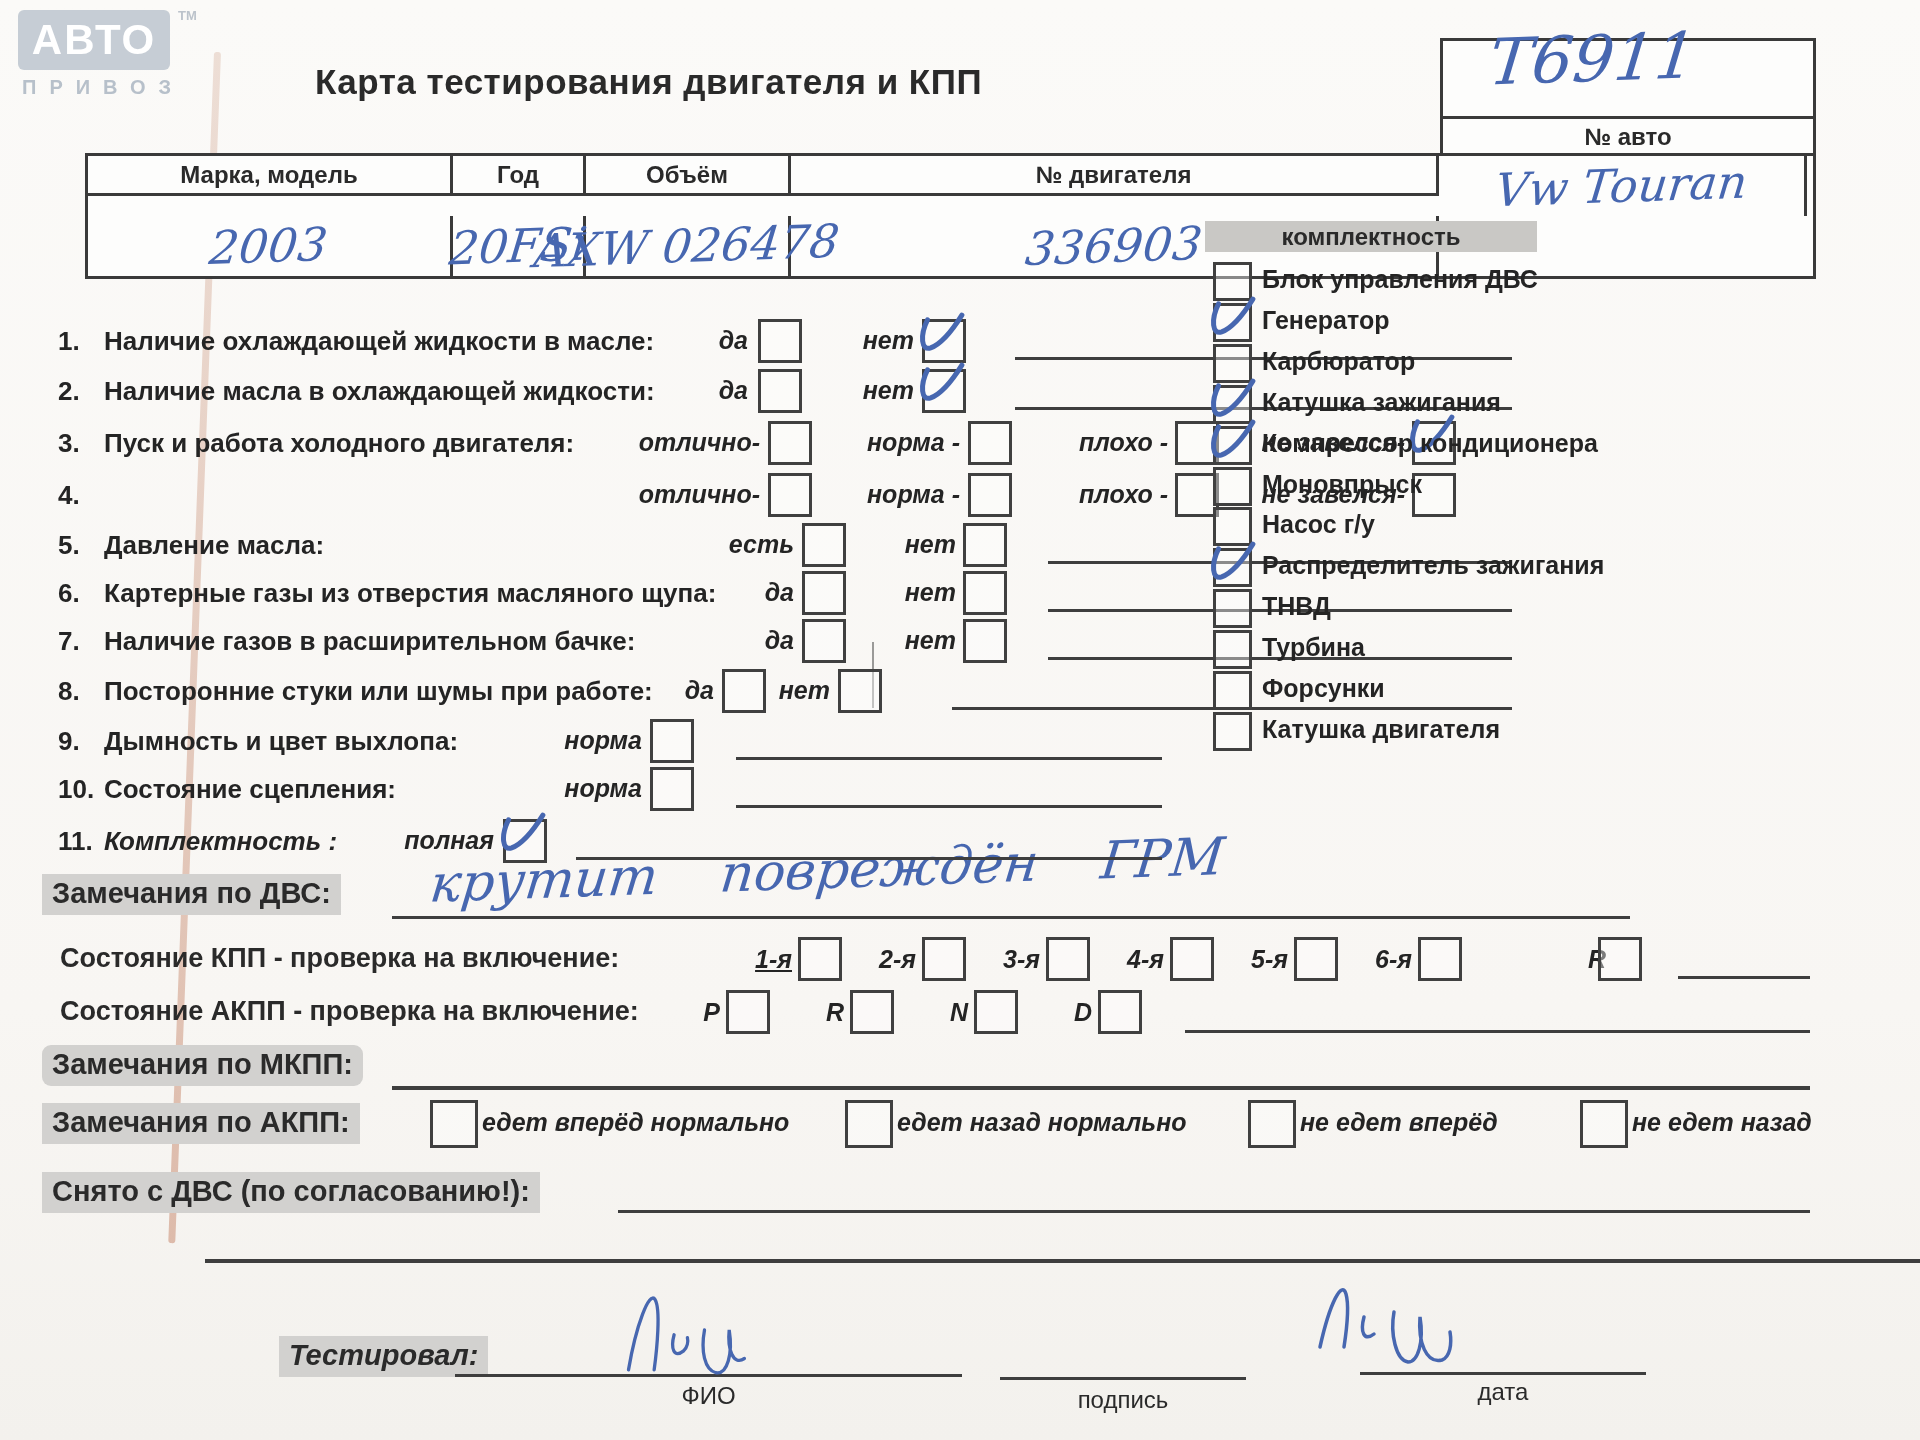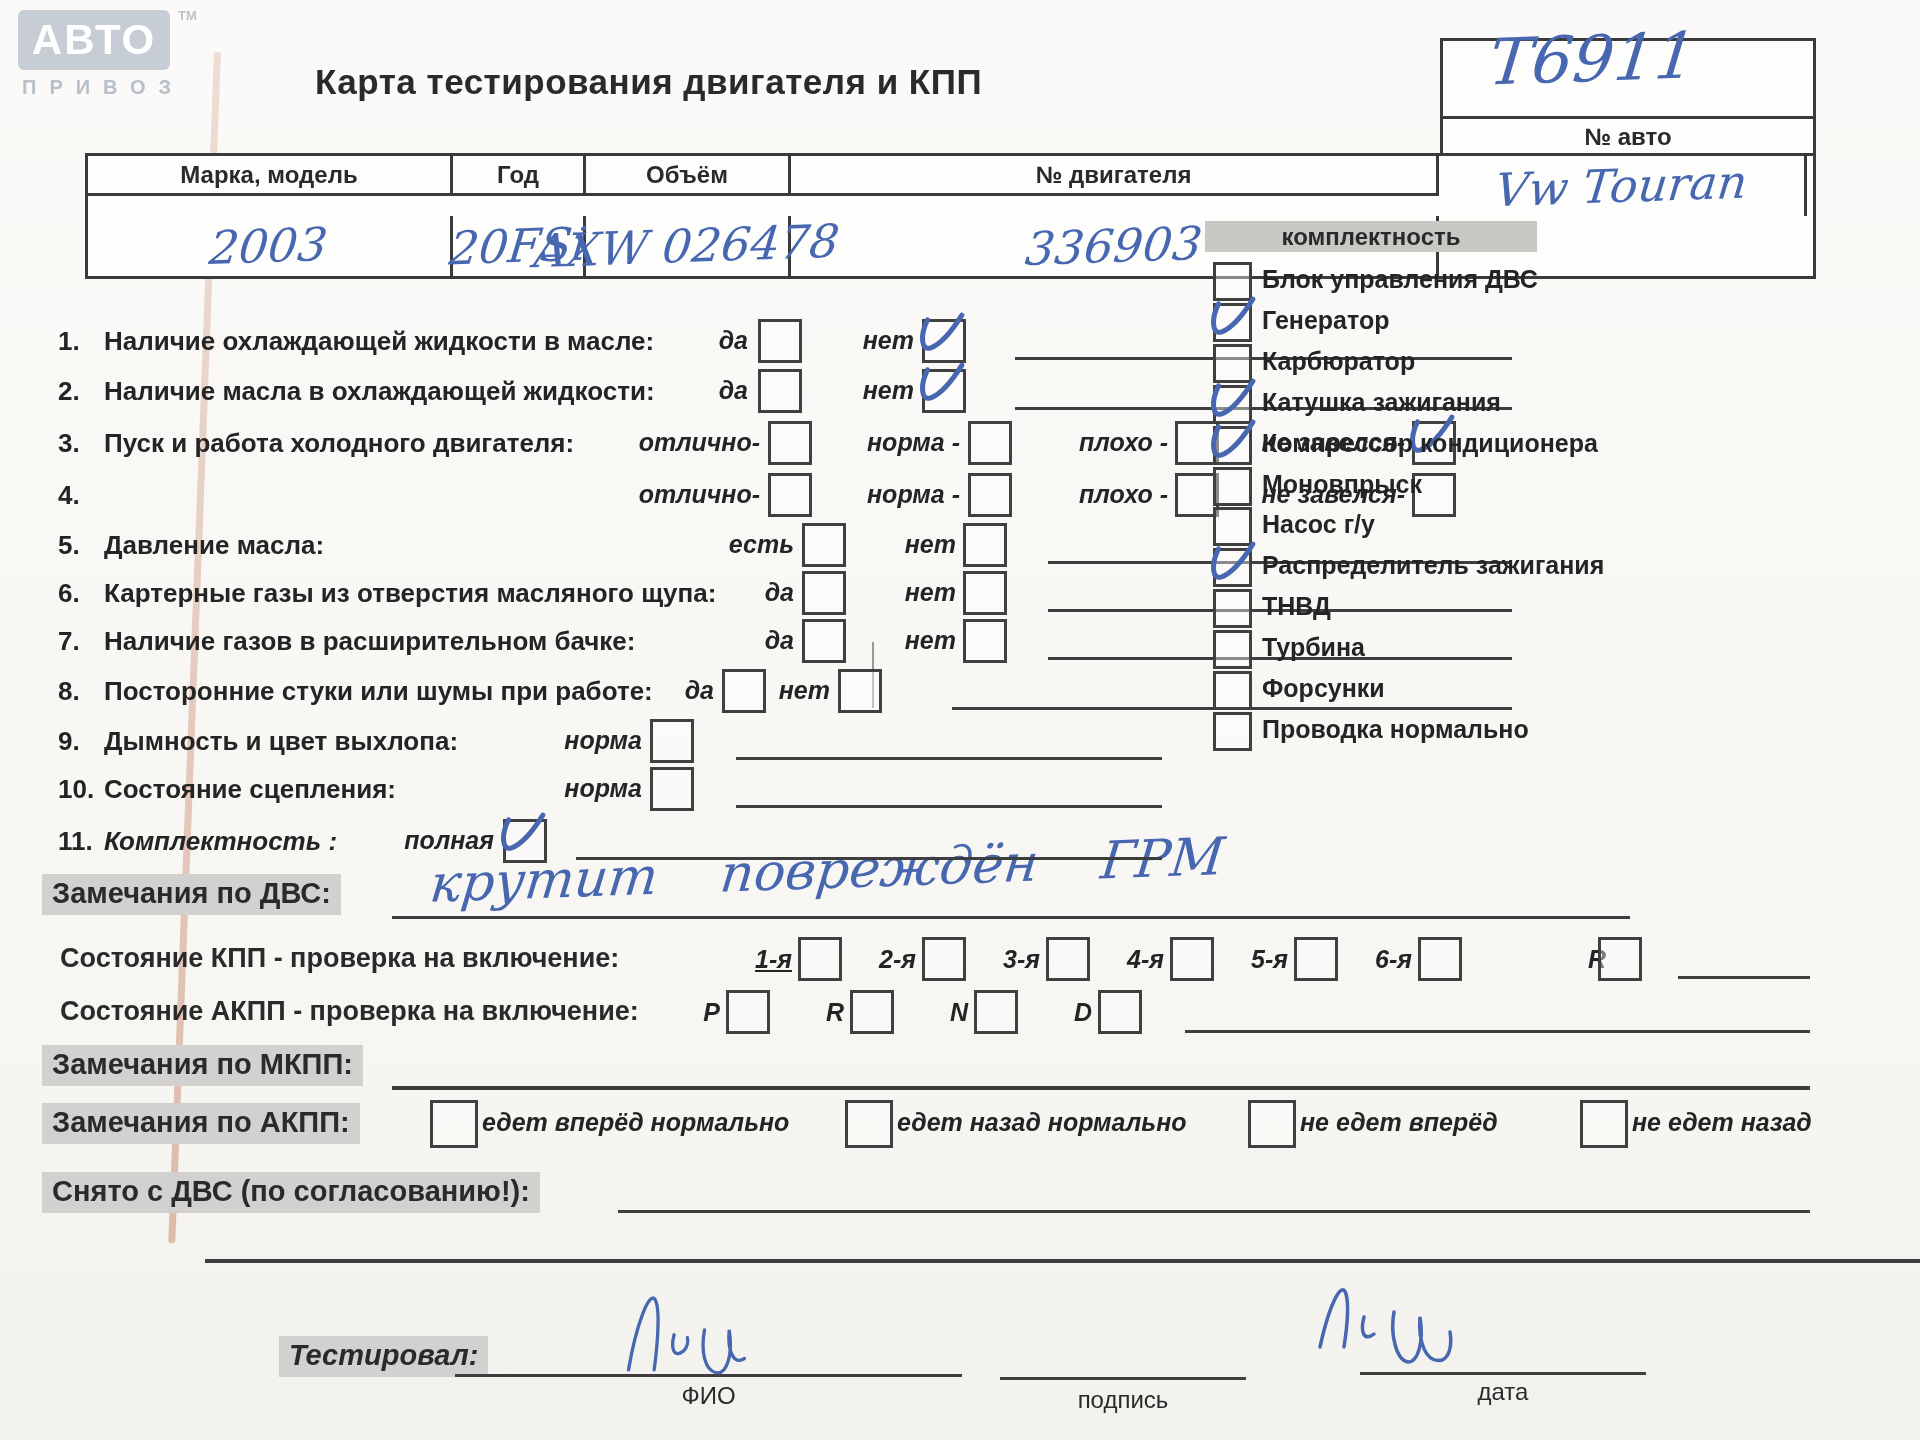--- a/index.html
+++ b/index.html
@@ -94,21 +94,21 @@
   <div class="abs gray b sect" style="left:25px;top:874px;">Замечания по ДВС:</div>
   <div class="line" style="left:392px;width:1238px;top:916px;"></div>
   <div class="abs hw" style="left:432px;top:840px;font-size:52px;word-spacing:46px;">крутит  повреждён  ГРМ</div>
 
   <div class="abs b" style="left:60px;top:943px;font-size:27px;">Состояние КПП - проверка на включение:</div>
   <div class="line" style="left:1678px;width:132px;top:976px;"></div>
 
   <div class="abs b" style="left:60px;top:996px;font-size:27px;">Состояние АКПП - проверка на включение:</div>
   <div class="line" style="left:1185px;width:625px;top:1030px;"></div>
 
-  <div class="abs gray b sect" style="left:25px;top:1045px;">Замечания по МКПП:</div>
+  <div class="abs gray b sect" style="left:25px;top:1045px;border-radius:9px;">Замечания по МКПП:</div>
   <div class="line" style="left:392px;width:1418px;top:1086px;height:4px;"></div>
 
   <div class="abs gray b sect" style="left:25px;top:1103px;">Замечания по АКПП:</div>
 
   <div class="abs gray b sect" style="left:25px;top:1172px;">Снято с ДВС (по согласованию!):</div>
   <div class="line" style="left:618px;width:1192px;top:1210px;"></div>
 
   <div class="line" style="left:205px;width:1715px;top:1259px;height:4px;"></div>
   <div class="abs gray b i sect" style="left:262px;top:1336px;">Тестировал:</div>
 
@@ -255,21 +255,21 @@
       </svg>
     </div>
     <div class="abs eq-lbl" style="left: 1262px; top: 551px;">Распределитель зажигания</div>
     <div class="cb" style="left: 1213px; top: 589px; width: 33px; height: 33px;"></div>
     <div class="abs eq-lbl" style="left: 1262px; top: 592px;">ТНВД</div>
     <div class="cb" style="left: 1213px; top: 630px; width: 33px; height: 33px;"></div>
     <div class="abs eq-lbl" style="left: 1262px; top: 633px;">Турбина</div>
     <div class="cb" style="left: 1213px; top: 671px; width: 33px; height: 33px;"></div>
     <div class="abs eq-lbl" style="left: 1262px; top: 674px;">Форсунки</div>
     <div class="cb" style="left: 1213px; top: 712px; width: 33px; height: 33px;"></div>
-    <div class="abs eq-lbl" style="left: 1262px; top: 715px;">Проводка нормально</div>
+    <div class="abs eq-lbl" style="left: 1262px; top: 715px;">Катушка двигателя</div>
     <div class="abs opt i b" style="left: 742px; top: 945px; width: 50px; text-align: right; text-decoration: underline;">1-я</div>
     <div class="cb" style="left: 798px; top: 937px; width: 38px; height: 38px;"></div>
     <div class="abs opt i b" style="left: 866px; top: 945px; width: 50px; text-align: right;">2-я</div>
     <div class="cb" style="left: 922px; top: 937px; width: 38px; height: 38px;"></div>
     <div class="abs opt i b" style="left: 990px; top: 945px; width: 50px; text-align: right;">3-я</div>
     <div class="cb" style="left: 1046px; top: 937px; width: 38px; height: 38px;"></div>
     <div class="abs opt i b" style="left: 1114px; top: 945px; width: 50px; text-align: right;">4-я</div>
     <div class="cb" style="left: 1170px; top: 937px; width: 38px; height: 38px;"></div>
     <div class="abs opt i b" style="left: 1238px; top: 945px; width: 50px; text-align: right;">5-я</div>
     <div class="cb" style="left: 1294px; top: 937px; width: 38px; height: 38px;"></div>

